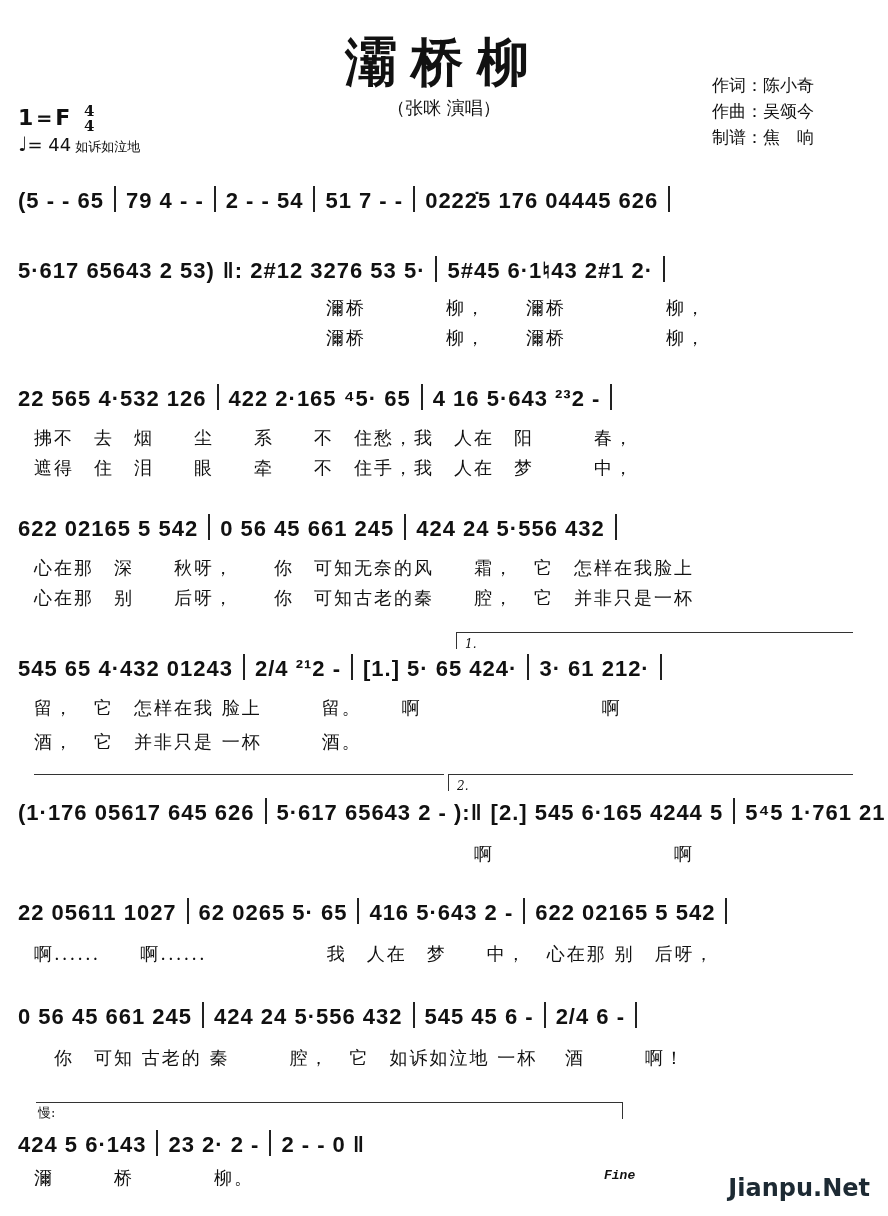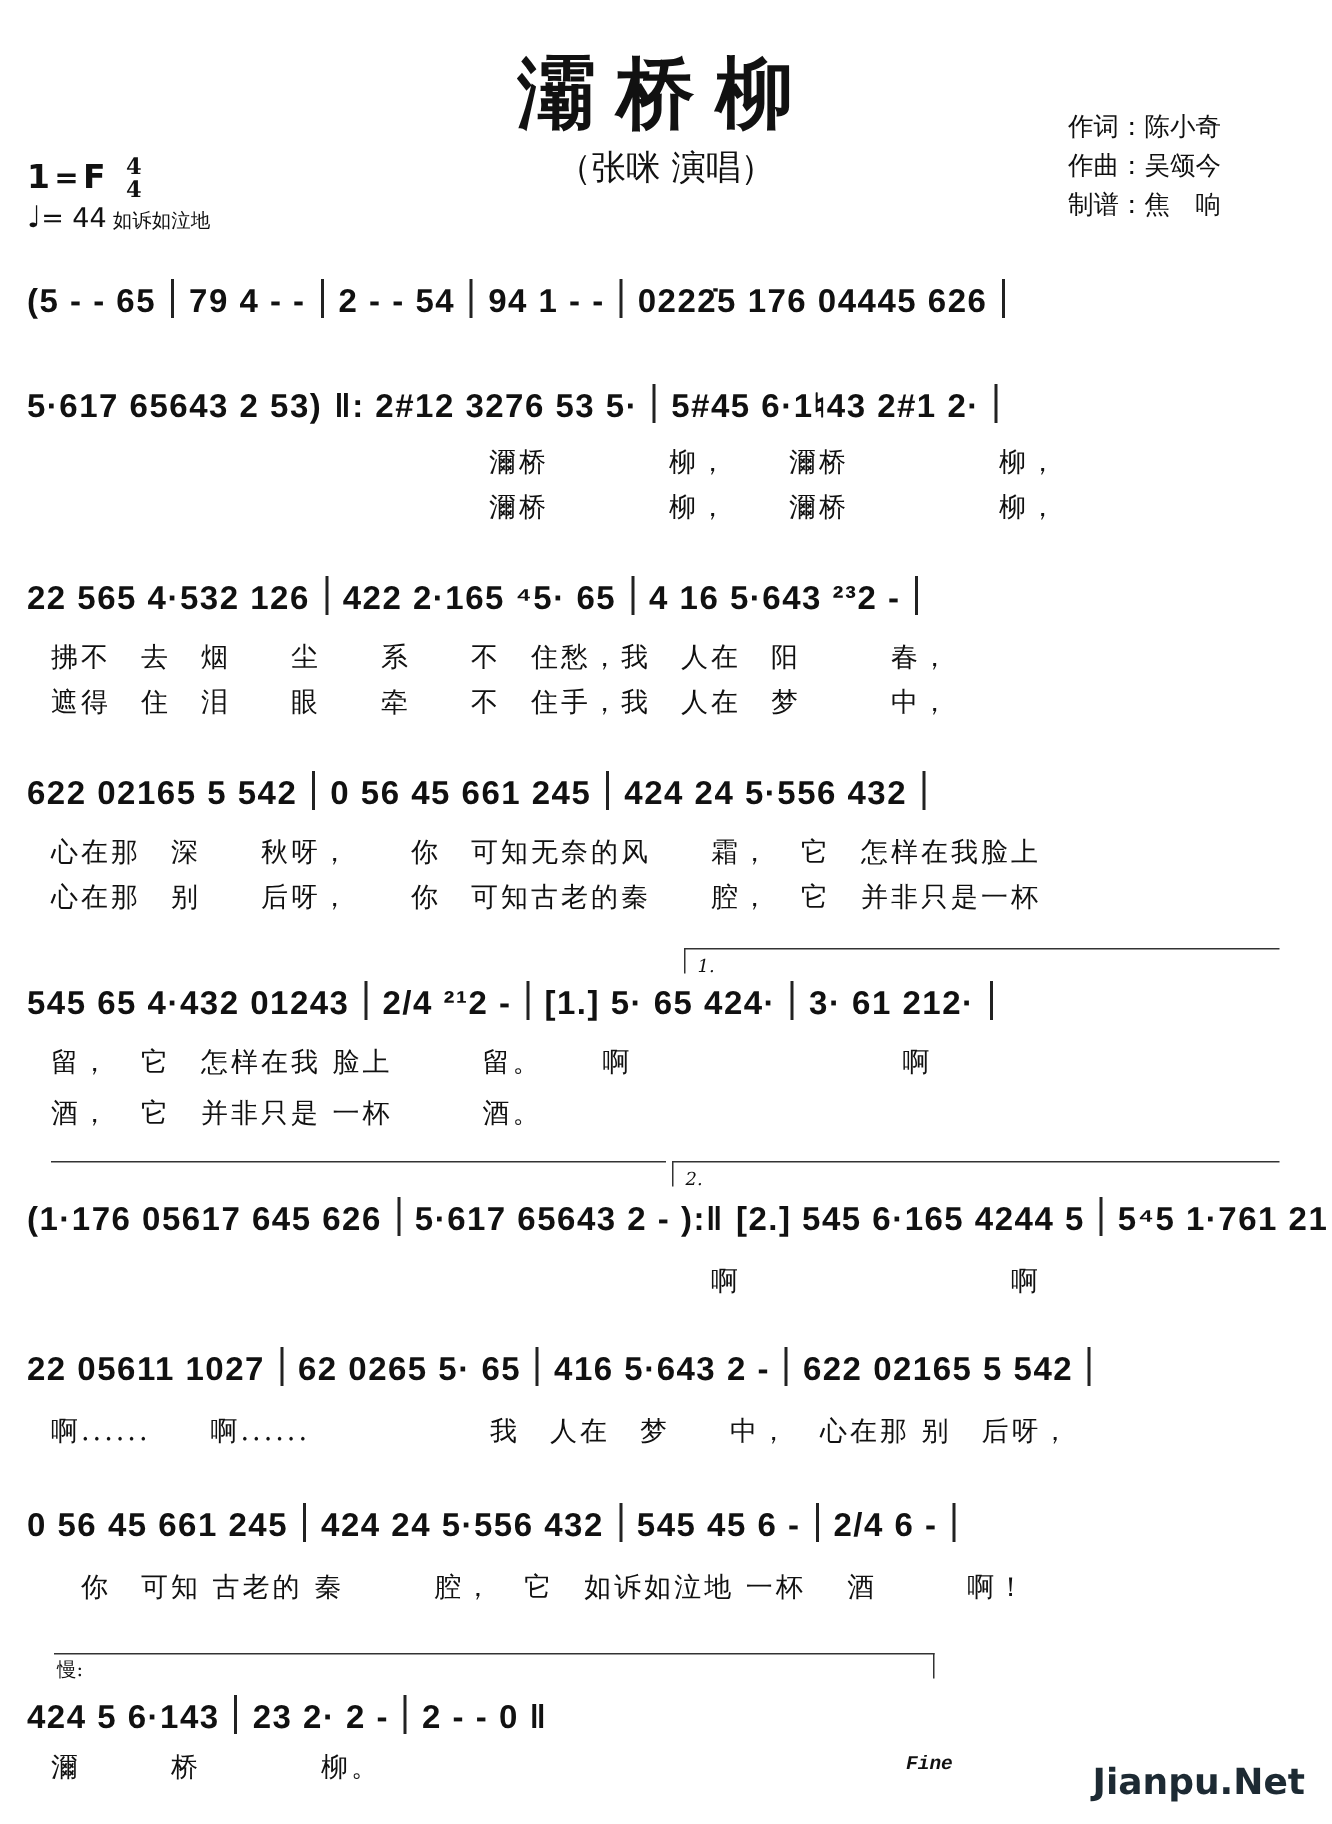--- a/index.html
+++ b/index.html
@@ -8,21 +8,21 @@
     font-family: "DejaVu Sans", sans-serif; color: #111;
   }
   .abs { position: absolute; }
   .title {
     left: 0; width: 888px; top: 28px; text-align: center;
     font-family: "DejaVu Serif", serif; font-size: 52px; font-weight: bold;
     letter-spacing: 14px;
   }
   .subtitle {
     left: 0; width: 888px; top: 96px; text-align: center;
-    font-family: "DejaVu Serif", serif; font-size: 23px;
+    font-family: "DejaVu Serif", serif; font-size: 18px;
   }
   .credits { left: 712px; top: 72px; font-family: "DejaVu Serif", serif; font-size: 17px; line-height: 26px; }
   .credits div { white-space: nowrap; }
   .key { left: 18px; top: 92px; font-family: "DejaVu Sans", sans-serif; font-weight: bold; font-size: 22px; white-space: nowrap; margin-top: 11px; }
   .frac { display: inline-block; vertical-align: middle; text-align: center; font-family: "DejaVu Serif", serif; font-weight: bold; font-size: 15px; line-height: 15px; margin-left: 6px; }
   .frac span { display: block; }
   .tempo { left: 18px; top: 132px; font-size: 18px; white-space: nowrap; }
   .tempo .note-glyph { font-size: 20px; }
   .tempo .expr { font-size: 13px; margin-left: 4px; }
 
@@ -60,21 +60,21 @@
   <span class="frac">
     <span>4</span>
     <span>4</span>
   </span>
 </div>
 <div class="abs tempo">
   <span class="note-glyph">♩</span><span>= 44</span><span class="expr">如诉如泣地</span>
 </div>
 
 <div class="abs line" style="top:186px">
-  <span class="bar">(5 - - 65</span><span class="sep"></span><span class="bar">79 4 - -</span><span class="sep"></span><span class="bar">2 - - 54</span><span class="sep"></span><span class="bar">94 1 - -</span><span class="sep"></span><span class="bar">0222̇5 176 04445 626</span><span class="sep"></span>
+  <span class="bar">(5 - - 65</span><span class="sep"></span><span class="bar">79 4 - -</span><span class="sep"></span><span class="bar">2 - - 54</span><span class="sep"></span><span class="bar">51 7 - -</span><span class="sep"></span><span class="bar">0222̇5 176 04445 626</span><span class="sep"></span>
 </div>
 
 <div class="abs line" style="top:256px">
   <span class="bar">5·617 65643 2 53)</span><span class="bar">‖: 2#12 3276 53 5·</span><span class="sep"></span><span class="bar">5#45 6·1♮43 2#1 2·</span><span class="sep"></span>
 </div>
 <div class="abs lyric" style="top:296px; left:326px">濔桥　　　　柳，　　濔桥　　　　　柳，</div>
 <div class="abs lyric" style="top:326px; left:326px">濔桥　　　　柳，　　濔桥　　　　　柳，</div>
 
 <div class="abs line" style="top:384px">
   <span class="bar">22 565 4·532 126</span><span class="sep"></span><span class="bar">422 2·165 ⁴5· 65</span><span class="sep"></span><span class="bar">4 16 5·643 ²³2 -</span><span class="sep"></span>

